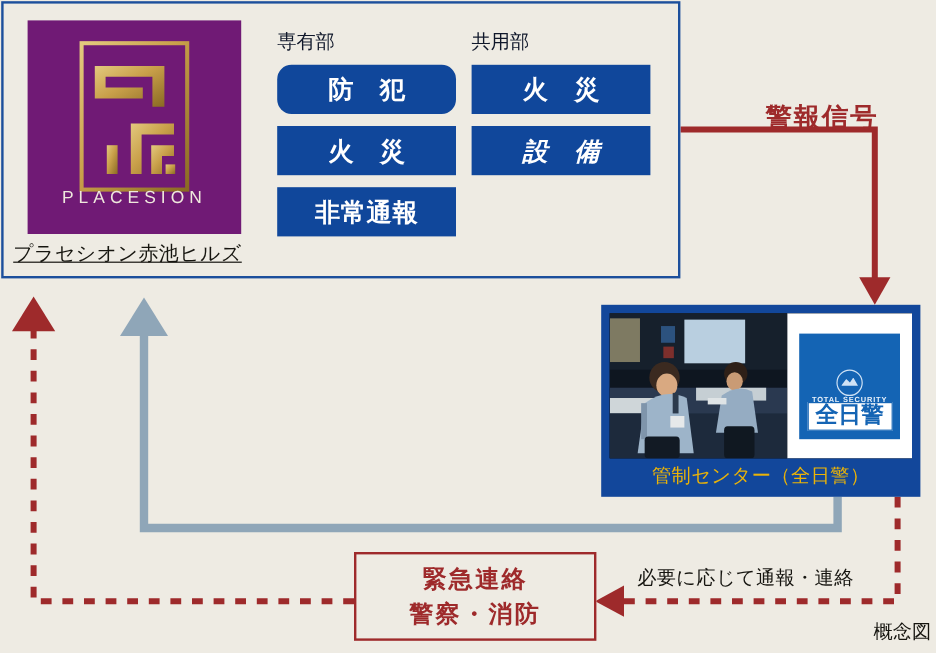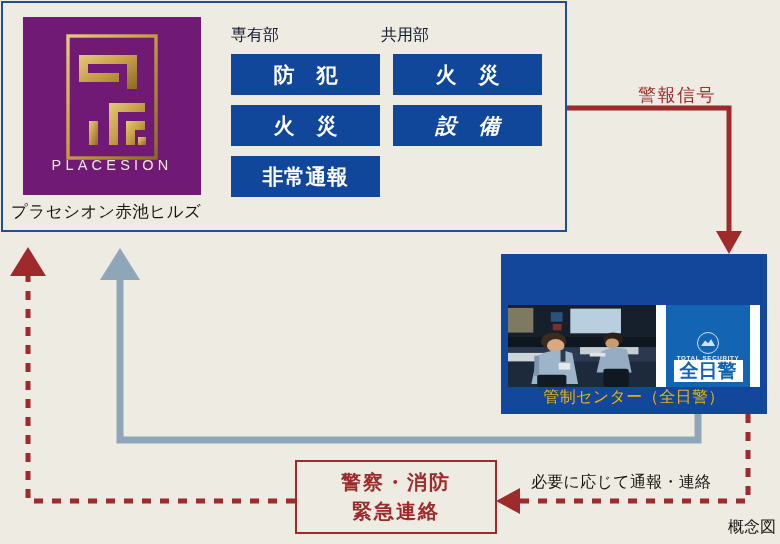--- a/index.html
+++ b/index.html
@@ -21,42 +21,42 @@
     background:#701a75;overflow:hidden;
   }
   .logo-mark{position:absolute;left:50%;top:16px;transform:translateX(-50%);}
   .logo-word{
     position:absolute;left:0;right:0;bottom:22px;text-align:center;
     color:#efe8dd;font-size:14.5px;letter-spacing:4.2px;
     font-family:"Liberation Sans",sans-serif;
   }
   .building-name{
     position:absolute;left:8px;top:198px;font-size:16.5px;
-    letter-spacing:.5px;color:#16150f;white-space:nowrap;
+    letter-spacing:.5px;color:#16150f;white-space:nowrap;text-decoration:underline;
   }
 
   .col-head{
     position:absolute;font-size:16px;color:#0f172a;white-space:nowrap;
   }
   .tag{
     position:absolute;background:#10479b;color:#fff;
     display:flex;align-items:center;justify-content:center;
     font-size:21px;font-weight:700;letter-spacing:.5px;
     box-sizing:border-box;
   }
   .tag.spaced{letter-spacing:22px;text-indent:22px;}
 
   
   .cc-box{
     position:absolute;left:501px;top:254px;width:266px;height:160px;
     background:#12479b;box-sizing:border-box;
   }
   .cc-media{
-    position:absolute;left:7px;top:7px;right:7px;height:82px;
-    display:flex;background:#0b1220;overflow:hidden;margin-top:44px;
+    position:absolute;left:7px;top:7px;right:7px;height:121px;
+    display:flex;background:#0b1220;overflow:hidden;
   }
   .cc-photo{position:relative;flex:1 1 auto;overflow:hidden;background:#1b2433;}
   .cc-logo{
     width:104px;background:#fff;display:flex;align-items:center;justify-content:center;
     flex:0 0 104px;
   }
   .zen-logo{
     width:84px;height:88px;background:#1464b4;position:relative;
     display:flex;flex-direction:column;align-items:center;justify-content:flex-end;
     padding-bottom:7px;box-sizing:border-box;
@@ -88,21 +88,21 @@
   .emg-box{
     position:absolute;left:295px;top:460px;width:202px;height:74px;
     border:2.5px solid #9e2a2b;box-sizing:border-box;background:#eeebe3;
     display:flex;flex-direction:column;align-items:center;justify-content:center;
     gap:2px;
   }
   .emg-line{color:#9e2a2b;font-size:20px;font-weight:700;letter-spacing:2px;}
 
   
   .lbl-alarm{
-    position:absolute;left:638px;top:83px;font-size:18px;font-weight:400;
+    position:absolute;left:638px;top:83px;font-size:22px;font-weight:700;
     color:#9e2a2b;letter-spacing:1.5px;white-space:nowrap;
   }
   .lbl-notify{
     position:absolute;left:531px;top:472px;font-size:16px;color:#15140f;
     white-space:nowrap;letter-spacing:.3px;
   }
   .lbl-figcap{
     position:absolute;left:728px;top:517px;font-size:16px;color:#15140f;
     white-space:nowrap;font-family:"Liberation Serif","DejaVu Serif",serif;
   }
@@ -146,25 +146,25 @@
         <path d="M80,88 L61,88 L61,112 L70,112 L70,97 L80,97 Z" fill="url(#gold)"></path>
         <rect x="24" y="88" width="9" height="24" fill="url(#gold)"></rect>
         <rect x="73" y="104" width="8" height="8" fill="url(#gold)"></rect>
       </svg>
       <div class="logo-word">PLACESION</div>
     </div>
 
     <div class="building-name">プラセシオン赤池ヒルズ</div>
 
     <div class="col-head" style="left:228px;top:22px;">専有部</div>
-    <div class="tag spaced" style="left:228px;top:51px;width:149px;height:41px;">防犯</div>
+    <div class="tag spaced" style="left:228px;top:51px;width:149px;height:41px;border-radius:12px;">防犯</div>
     <div class="tag spaced" style="left:228px;top:102px;width:149px;height:41px;">火災</div>
     <div class="tag" style="left:228px;top:153px;width:149px;height:41px;">非常通報</div>
 
-    <div class="col-head" style="left:378px;top:22px;">共用部</div>
+    <div class="col-head" style="left:390px;top:22px;">共用部</div>
     <div class="tag spaced" style="left:390px;top:51px;width:149px;height:41px;">火災</div>
     <div class="tag spaced" style="left:390px;top:102px;width:149px;height:41px;font-style:italic;">設備</div>
   </div>
 
   <div class="lbl-alarm">警報信号</div>
 
   <div class="cc-box">
     <div class="cc-media">
 
       <div class="cc-photo">
@@ -206,19 +206,19 @@
         </div>
       </div>
 
     </div>
     <div class="cc-caption">管制センター（全日警）</div>
   </div>
 
   <div class="lbl-notify">必要に応じて通報・連絡</div>
 
   <div class="emg-box">
+    <div class="emg-line">緊急連絡</div>
     <div class="emg-line">警察・消防</div>
-    <div class="emg-line">緊急連絡</div>
   </div>
 
   <div class="lbl-figcap">概念図</div>
 
 </div>
 
 </body></html>

